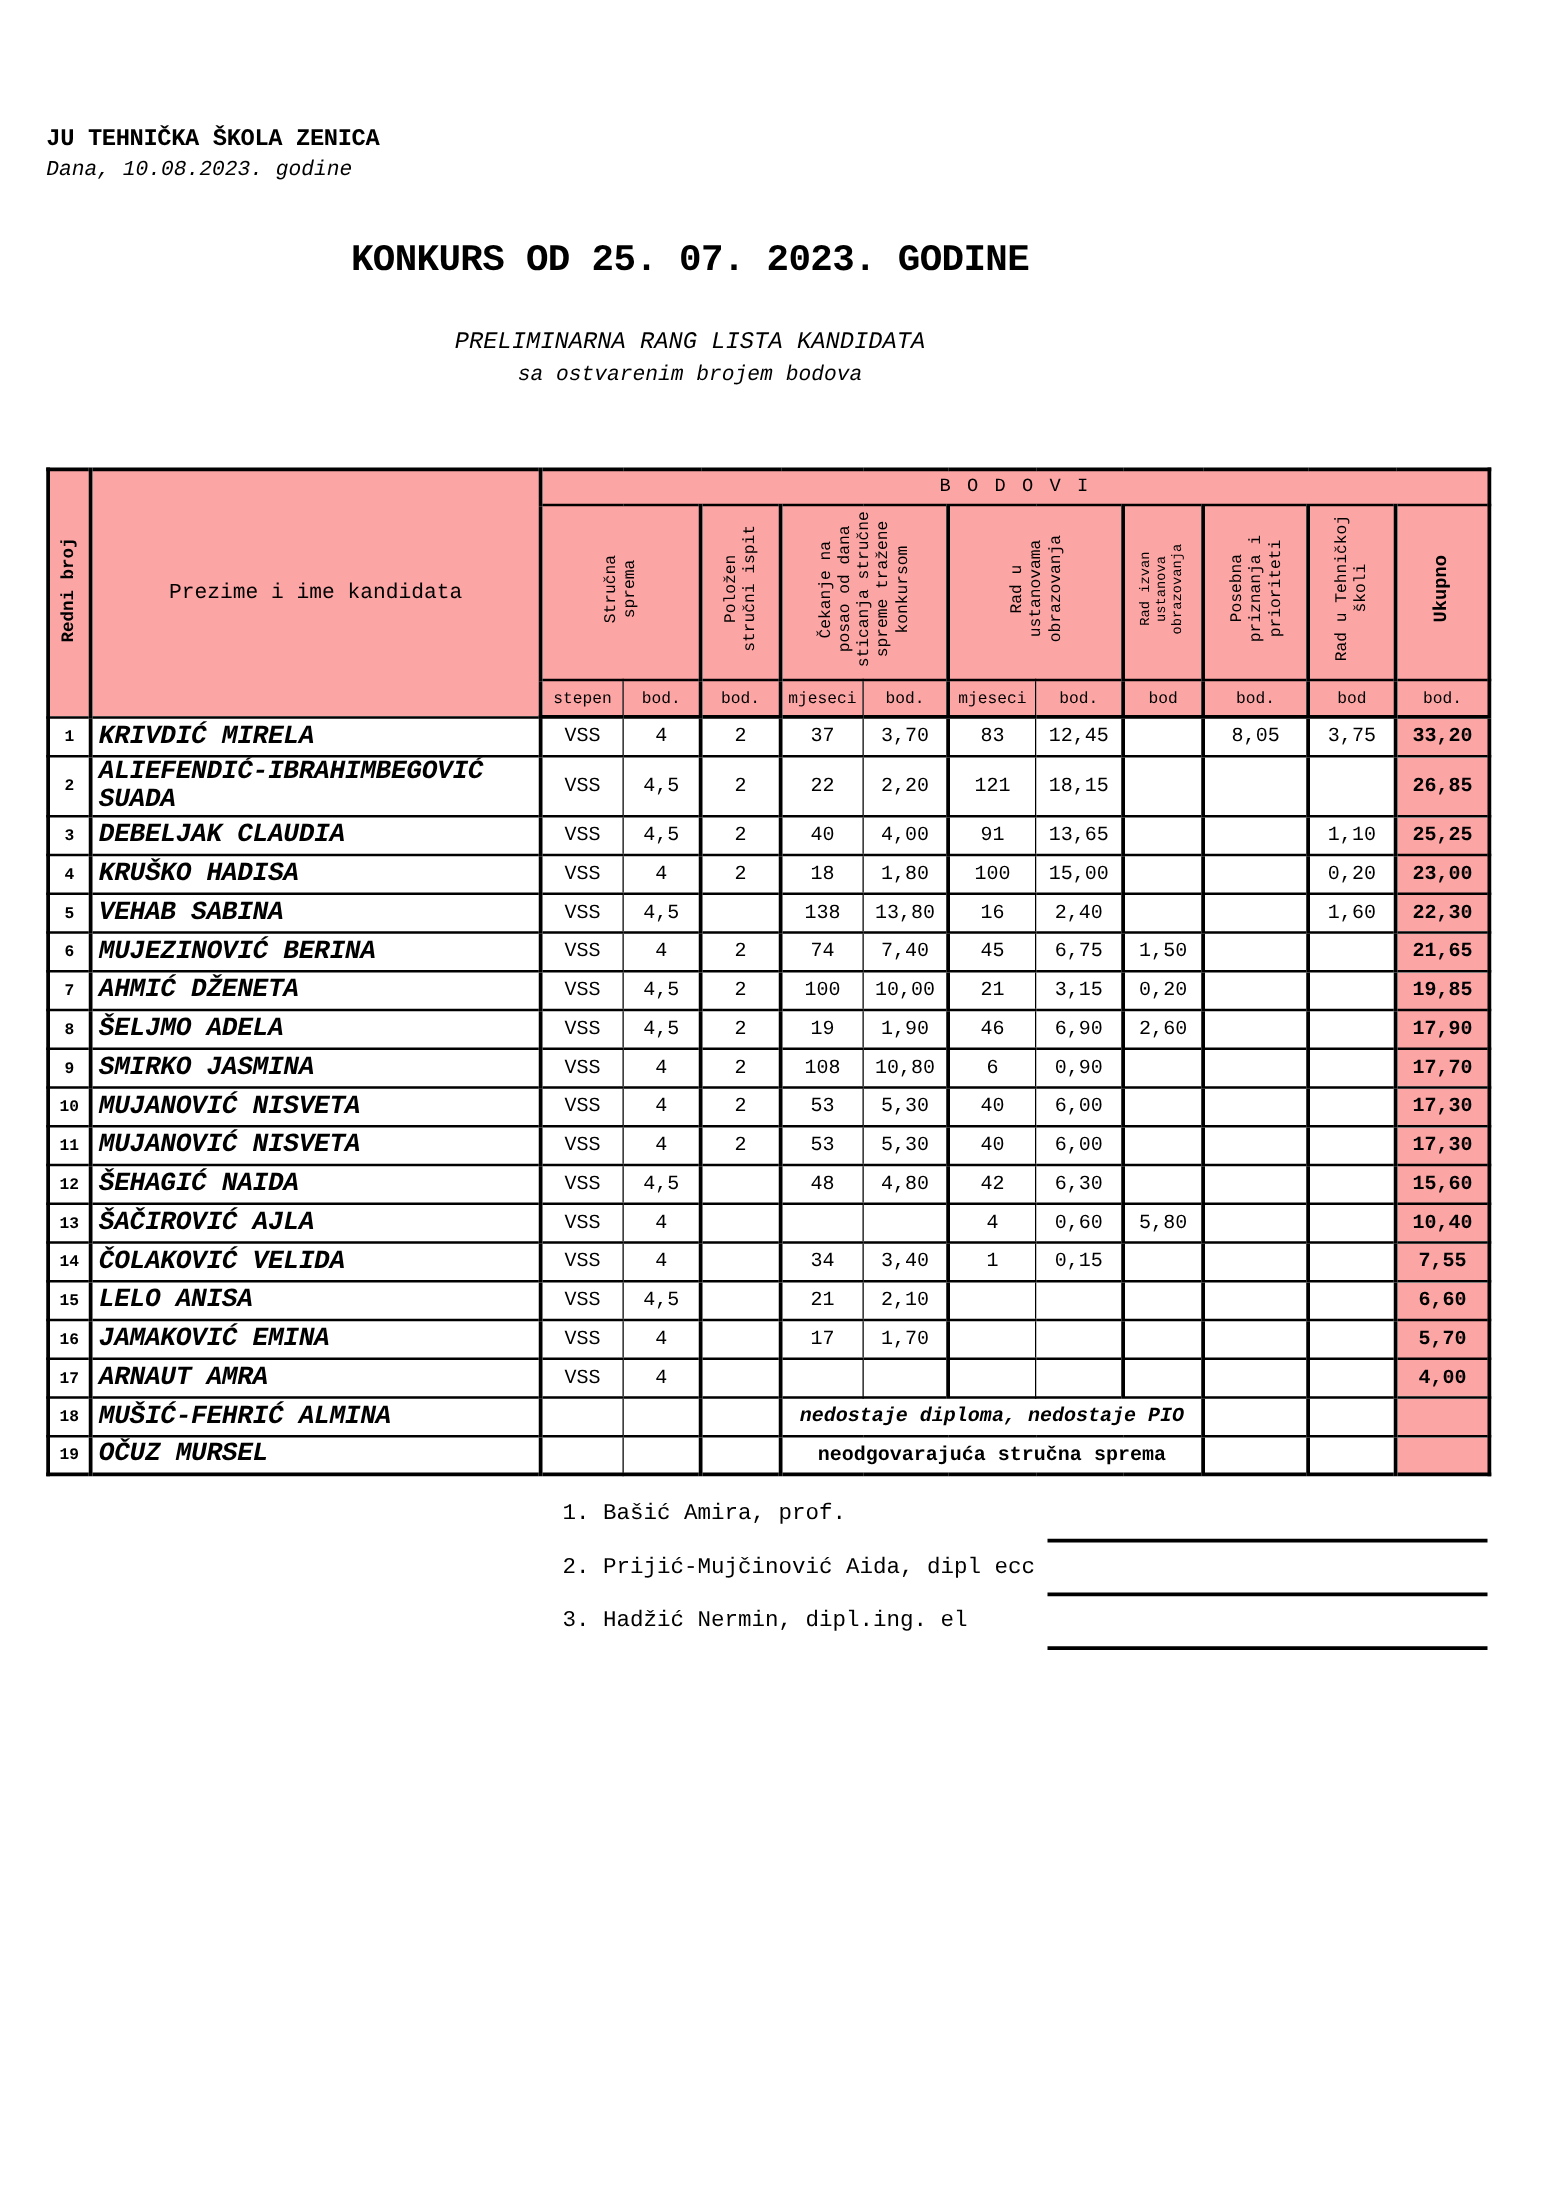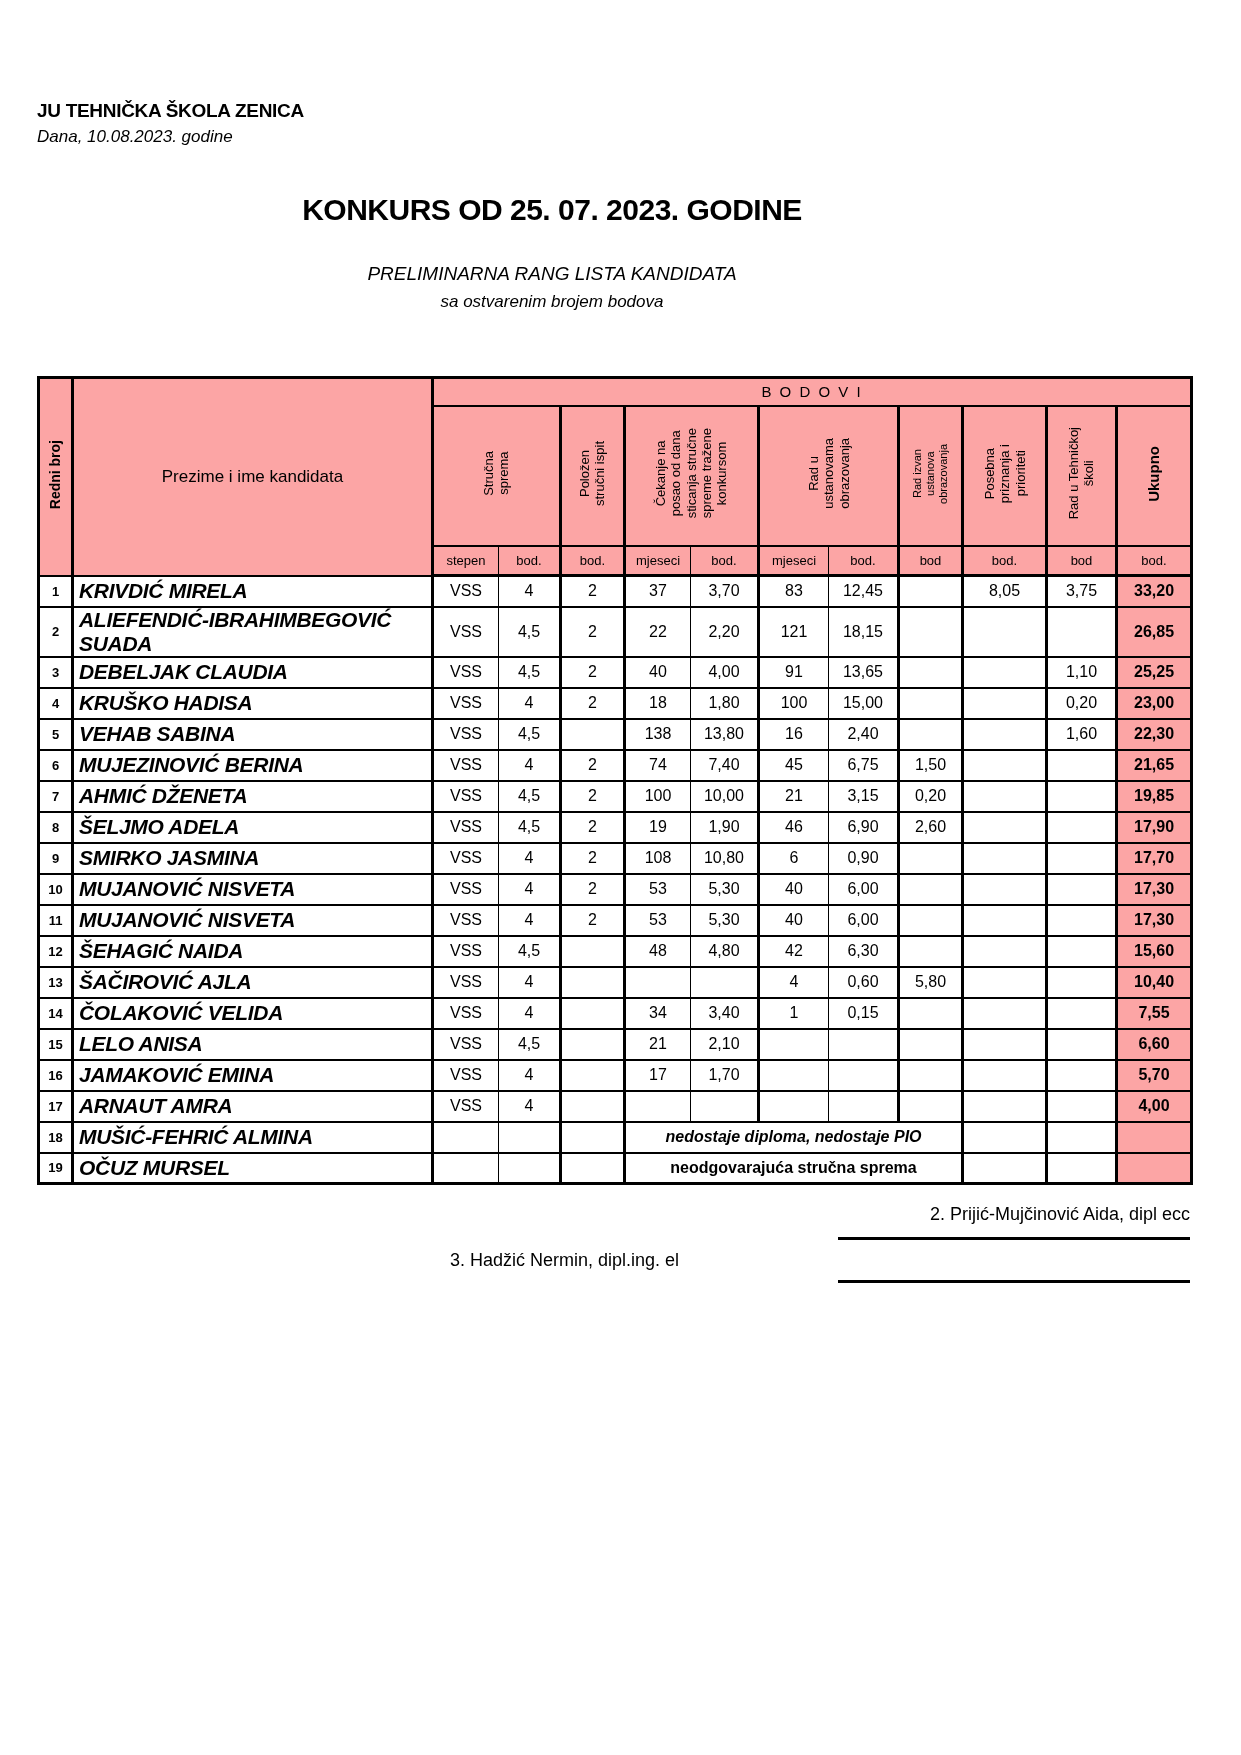--- a/index.html
+++ b/index.html
@@ -2,21 +2,21 @@
 <html><head>
 <meta charset="utf-8">
 <style>
   html,body { margin:0; padding:0; background:#ffffff; }
   body {
     width:1241px; height:1755px;
     font-family:"Liberation Sans", sans-serif;
     color:#000;
     position:relative;
   }
-  .doc { padding-left:37px; padding-right:81px; }
+  .doc { padding-left:37px; padding-right:81px;font-family:Liberation Mono, monospace; }
 
   .org { margin-top:100px; font-size:19px; font-weight:bold; letter-spacing:-0.3px; }
   .date { margin-top:5px; font-size:17px; font-style:italic; }
 
   .head-block { width:1030px; text-align:center; }
   .title { margin-top:46px; font-size:30px; font-weight:bold; letter-spacing:-0.5px; }
   .sub1 { margin-top:36px; font-size:19px; font-style:italic; }
   .sub2 { margin-top:7px; font-size:17px; font-style:italic; }
   .subject { margin-top:26px; font-size:18px; line-height:30px; }
   .subject .b { font-weight:bold; }
@@ -58,21 +58,21 @@
   td.rb { font-weight:bold; font-size:13px; }
   td.nm { text-align:left; padding-left:5px; font-weight:bold; font-style:italic; font-size:21px; letter-spacing:-0.3px; }
   td.val { font-size:16px; }
   td.tot { font-size:16px; font-weight:bold; }
   td.note { font-size:16px; font-weight:bold; }
   td.note.it { font-style:italic; }
 
   .komisija { margin-top:30px; margin-left:520px; font-size:18px; }
   .member-row { display:flex; align-items:flex-end; margin-left:413px; width:740px; }
   .member-row.m1 { margin-top:16px; }
-  .member-row.m2 { margin-top:15px;flex-direction:column; }
+  .member-row.m2 { margin-top:15px; }
   .member-row.m3 { margin-top:15px; }
   .member-name { font-size:18px; line-height:28px; }
   .sig-line { width:352px; border-bottom:3px solid #000; margin-left:auto; transform:translateY(9px); }
 </style>
 </head>
 <body>
 
 <div class="doc">
 
   <div class="org">JU TEHNIČKA ŠKOLA ZENICA</div>
@@ -418,20 +418,24 @@
           <td class="val gl"></td>
           <td class="note gl" colspan="5">neodgovarajuća stručna sprema</td>
           <td class="val gl"></td>
           <td class="val gl"></td>
           <td class="tot gray gl"></td>
         </tr>
       </tbody>
   </table>
 
 
+  <div class="member-row m1">
+    <div class="member-name">1. Bašić Amira, prof.</div>
+    <div class="sig-line"></div>
+  </div>
   <div class="member-row m2">
     <div class="member-name">2. Prijić-Mujčinović Aida, dipl ecc</div>
     <div class="sig-line"></div>
   </div>
   <div class="member-row m3">
     <div class="member-name">3. Hadžić Nermin, dipl.ing. el</div>
     <div class="sig-line"></div>
   </div>
 
 </div>

